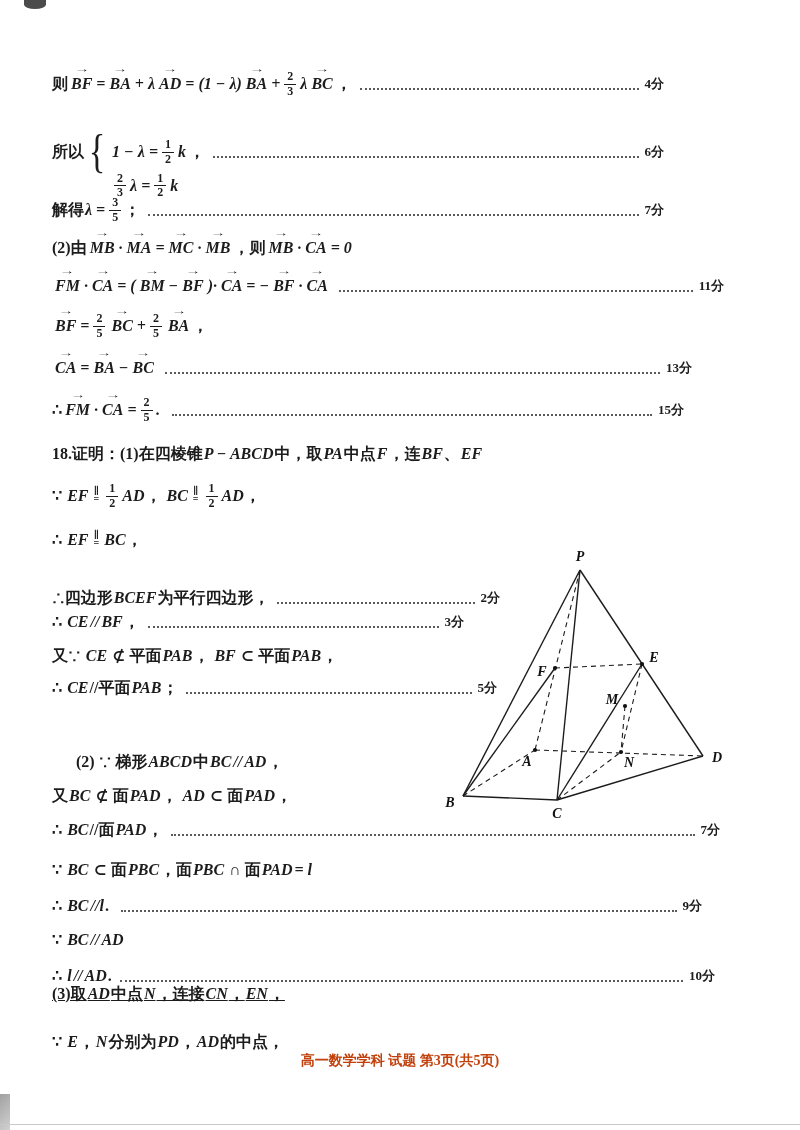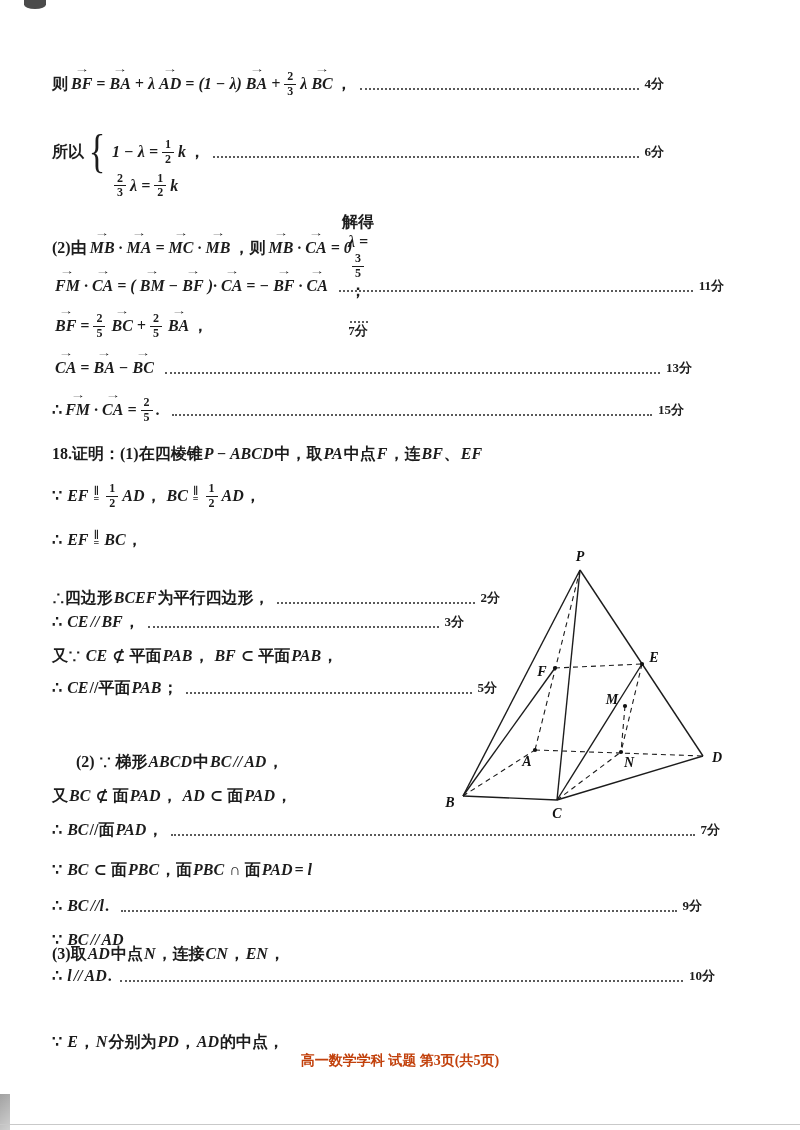--- a/index.html
+++ b/index.html
@@ -67,21 +67,21 @@
         <span class="lead"></span>
         <span class="score">4分</span>
       </div>
       <div class="line" style="top: 104px; width: 612px;">
         <span class="t">所以</span>
         <span class="cases"><span class="brace">{</span><span class="csrows"><span class="csrow"><span class="m">1 − λ =</span><span class="frac"><span class="num">1</span><span class="den">2</span></span><span class="m">k</span></span><span class="csrow"><span class="frac"><span class="num">2</span><span class="den">3</span></span><span class="m">λ =</span><span class="frac"><span class="num">1</span><span class="den">2</span></span><span class="m">k</span></span></span></span>
         <span class="t">，</span>
         <span class="lead"></span>
         <span class="score">6分</span>
       </div>
-      <div class="line" style="top: 212px; width: 612px; flex-direction: column;">
+      <div class="line" style="top: 196px; width: 612px;">
         <span class="t">解得</span>
         <span class="m">λ =</span>
         <span class="frac"><span class="num">3</span><span class="den">5</span></span>
         <span class="t">；</span>
         <span class="lead"></span>
         <span class="score">7分</span>
       </div>
       <div class="line" style="top: 238px;">
         <span class="t">(2)由</span>
         <span class="vec">MB</span>
@@ -268,21 +268,21 @@
       </div>
       <div class="line" style="top: 966px; width: 663px;">
         <span class="t">∴ </span>
         <span class="m">l</span>
         <span class="m">//</span>
         <span class="m">AD</span>
         <span class="t">.</span>
         <span class="lead"></span>
         <span class="score">10分</span>
       </div>
-      <div class="line" style="top: 944px;">
+      <div class="line" style="top: 984px; text-decoration: underline;">
         <span class="t">(3)取</span>
         <span class="m">AD</span>
         <span class="t">中点</span>
         <span class="m">N</span>
         <span class="t">，连接</span>
         <span class="m">CN</span>
         <span class="t">，</span>
         <span class="m">EN</span>
         <span class="t">，</span>
       </div>

